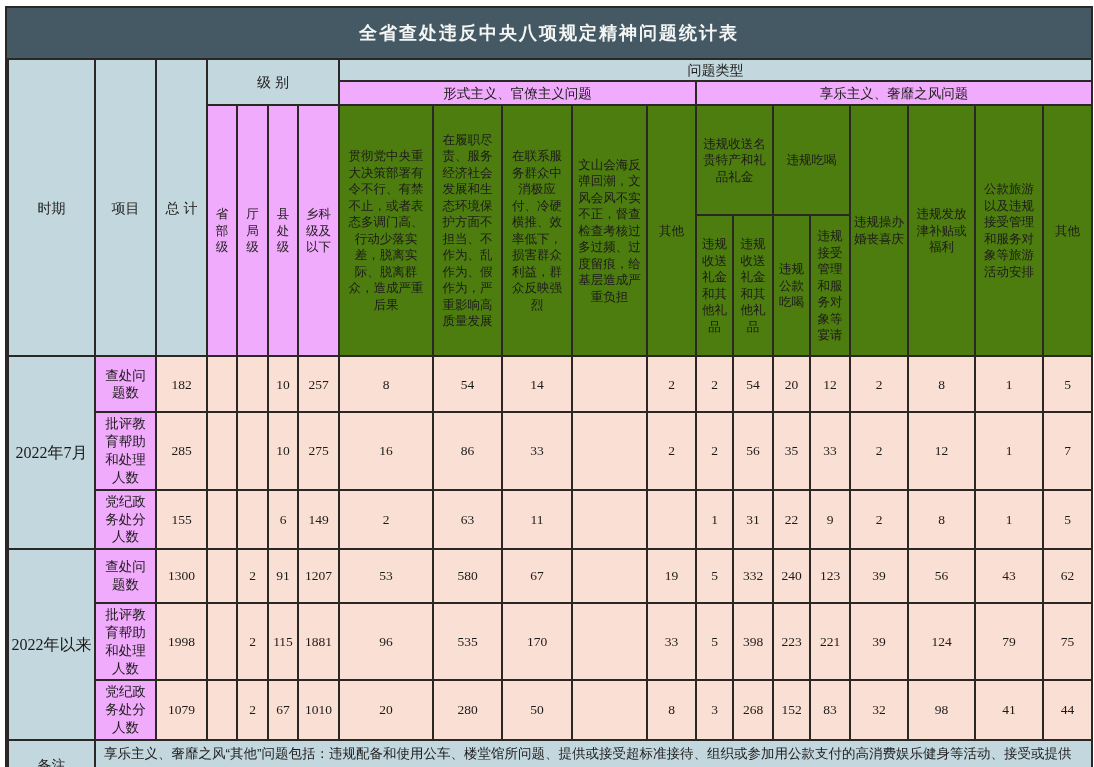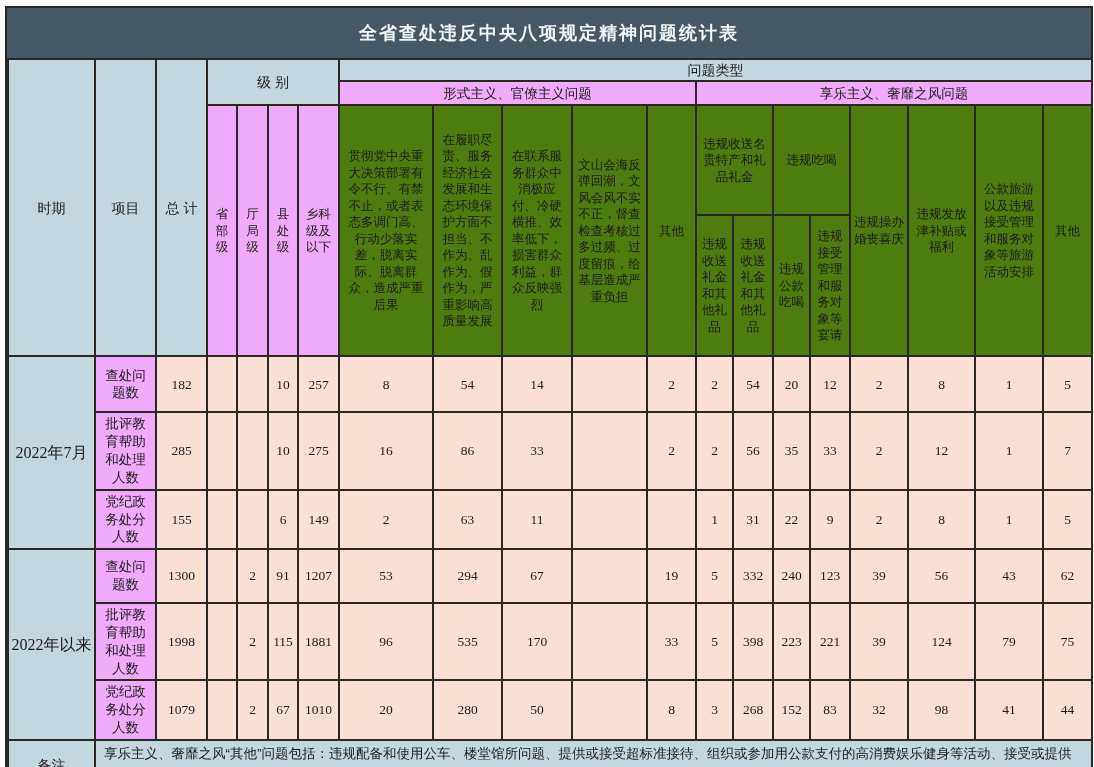--- a/index.html
+++ b/index.html
@@ -157,21 +157,21 @@
 
     <tr style="height:54px">
       <td class="blue period-lbl" rowspan="3">2022年以来</td>
       <td class="green item-lbl">查处问题数</td>
     <td class="num">1300</td>
           <td class="num"></td>
           <td class="num">2</td>
           <td class="num">91</td>
           <td class="num">1207</td>
           <td class="num">53</td>
-          <td class="num">294</td>
+          <td class="num">580</td>
           <td class="num">67</td>
           <td class="num"></td>
           <td class="num">19</td>
           <td class="num">5</td>
           <td class="num">332</td>
           <td class="num">240</td>
           <td class="num">123</td>
           <td class="num">39</td>
           <td class="num">56</td>
           <td class="num">43</td>

